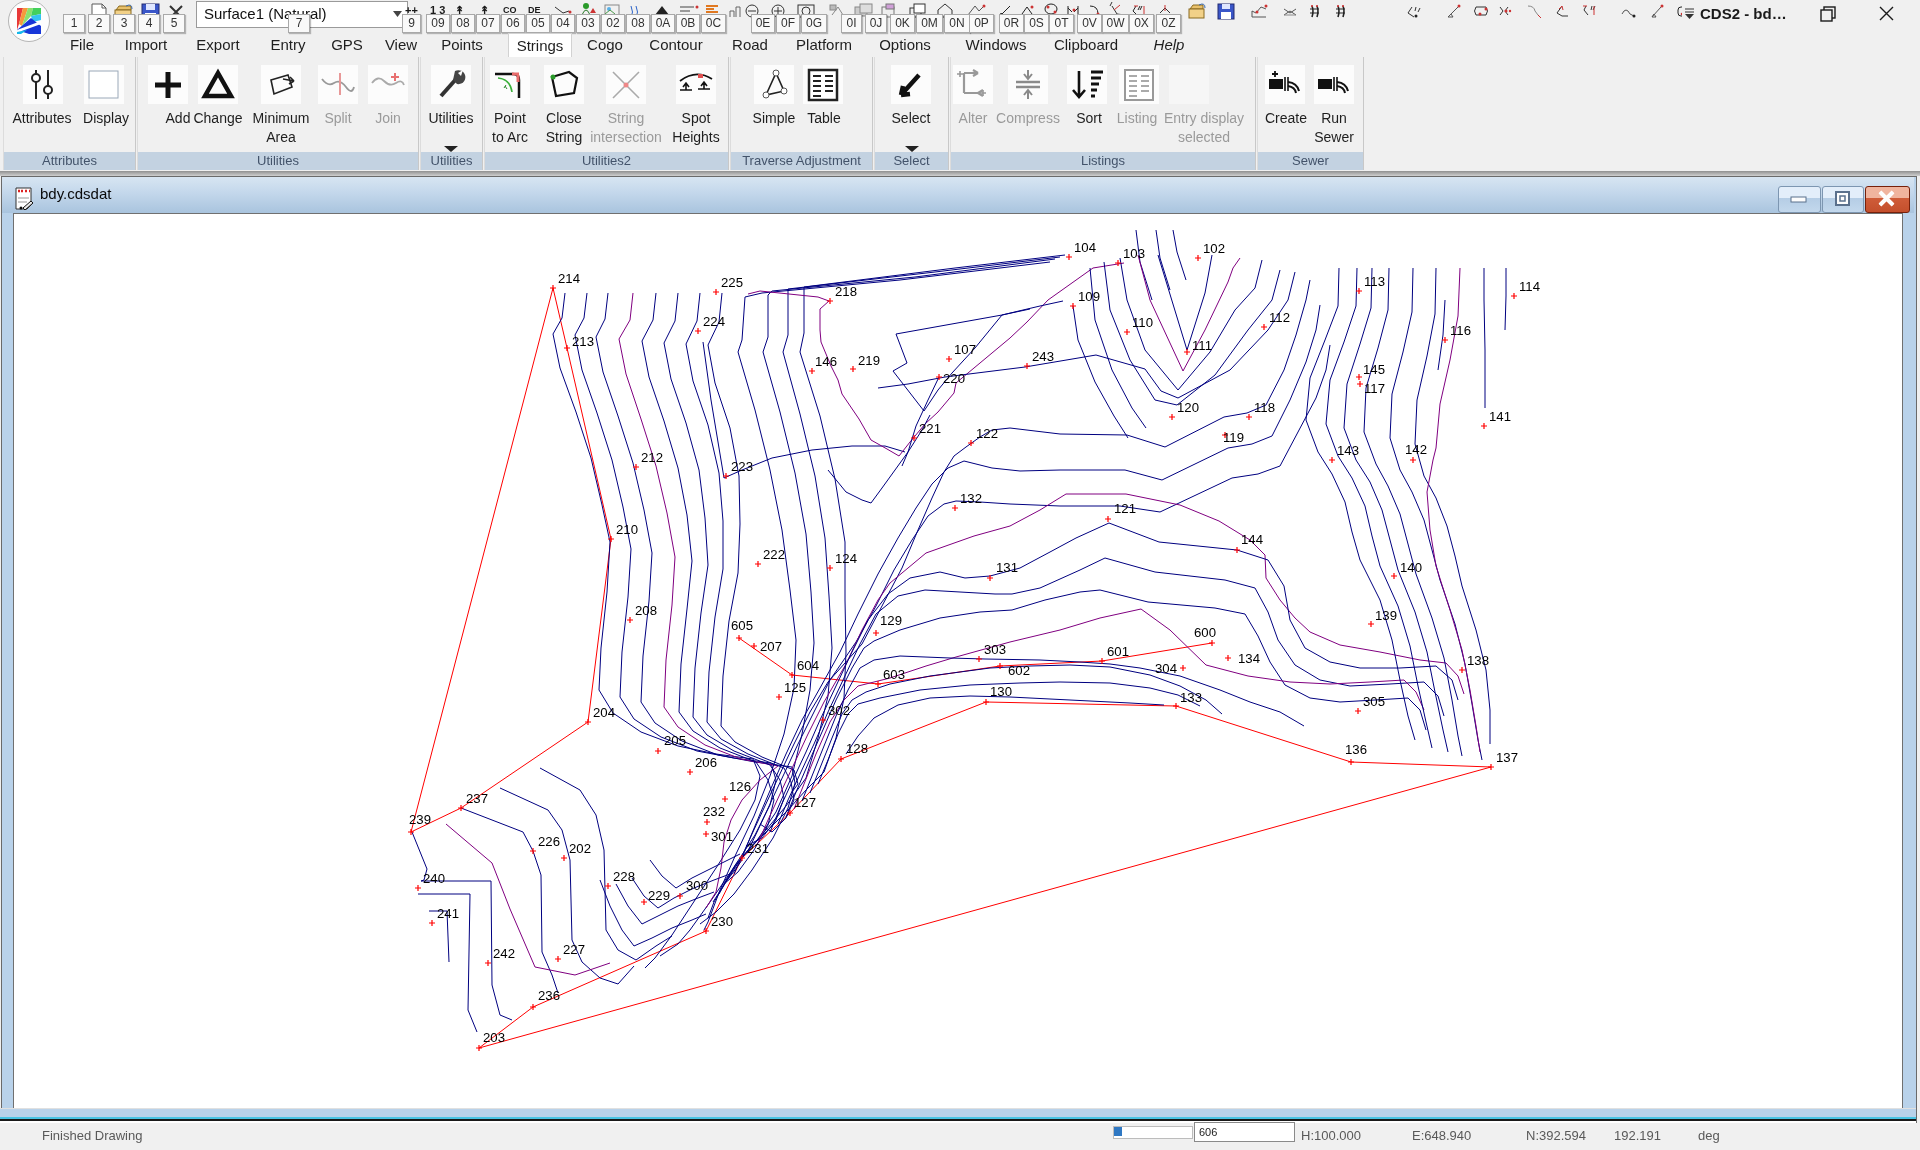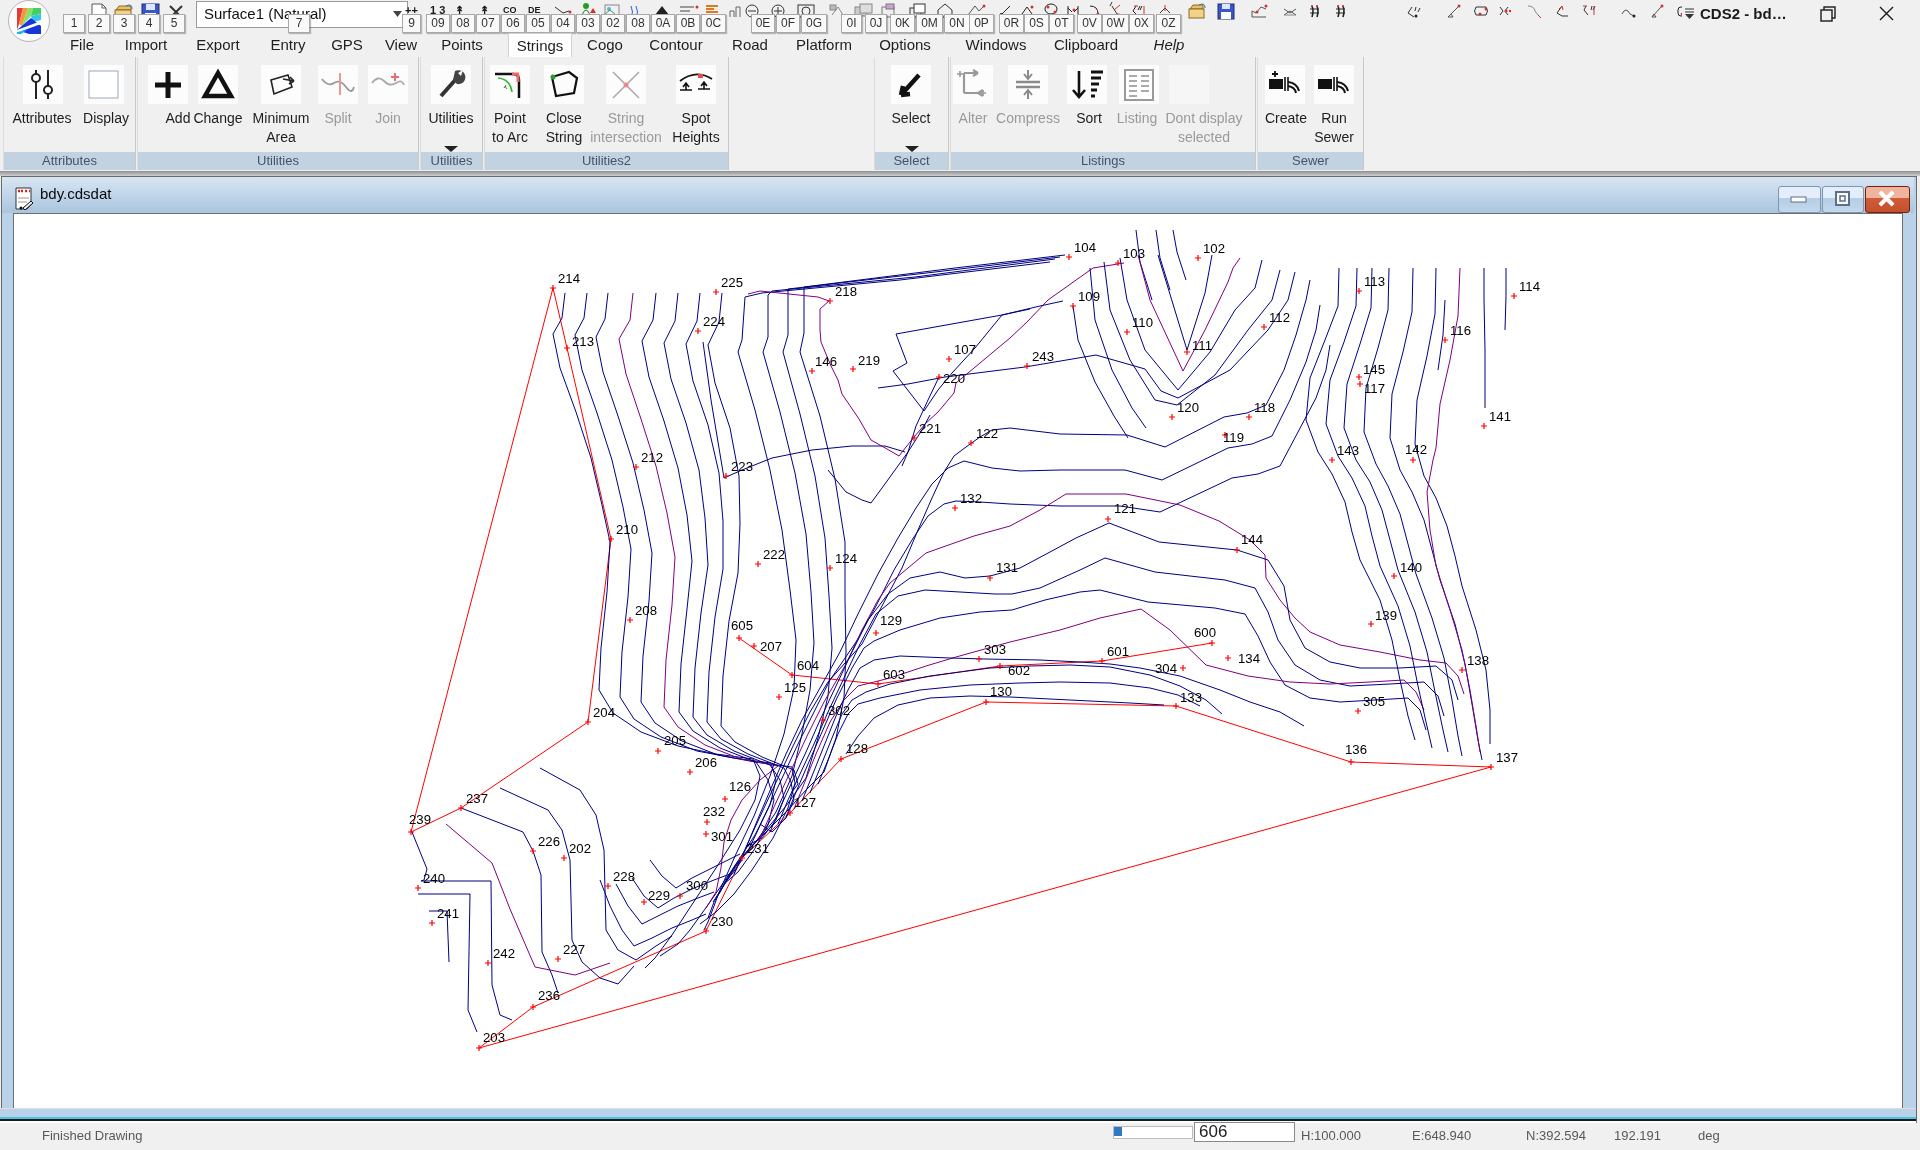--- a/index.html
+++ b/index.html
@@ -340,20 +340,37 @@
 to Arc</div>
     <div class="blab" style="left:53px;width:52px;">Close
 String</div>
     <div class="blab gray" style="left:95px;width:92px;">String
 intersection</div>
     <div class="blab" style="left:184px;width:54px;">Spot
 Heights</div>
     <div class="gcap">Utilities2</div>
   </div>
 
+  <div class="grp" style="left:730px;width:141px;">
+    <div class="cell" style="left:23px;"><svg width="40" height="39">
+          <path d="M12 30 L22 8 L30 26 Z" fill="none" stroke="#222" stroke-width="1.6"></path>
+          <circle cx="12" cy="30" r="3" fill="#fff" stroke="#555"></circle>
+          <circle cx="22" cy="8" r="3" fill="#fff" stroke="#555"></circle>
+          <circle cx="30" cy="26" r="3" fill="#fff" stroke="#555"></circle>
+        </svg></div>
+    <div class="cell" style="left:72px;"><svg width="40" height="39">
+          <rect x="6" y="5" width="28" height="30" fill="#fff" stroke="#222" stroke-width="2.5"></rect>
+          <g stroke="#222" stroke-width="2">
+            <path d="M10 11 h8 m4 0 h8 M10 16 h8 m4 0 h8 M10 21 h8 m4 0 h8 M10 26 h8 m4 0 h8 M10 31 h8"></path>
+          </g>
+        </svg></div>
+    <div class="blab" style="left:12px;width:62px;">Simple</div>
+    <div class="blab" style="left:70px;width:46px;">Table</div>
+    <div class="gcap">Traverse Adjustment</div>
+  </div>
 
   <div class="grp" style="left:874px;width:73px;">
     <div class="cell" style="left:16px;"><svg width="40" height="39">
           <path d="M10 30 L28 10 M10 30 l2 -9 m-2 9 l9 -1" stroke="#111" stroke-width="4.5"></path>
         </svg></div>
     <div class="blab" style="left:8px;width:56px;">Select</div>
     <svg class="abs" style="left:29px;top:88px" width="16" height="8">
         <polygon points="1,1 15,1 8,7" fill="#222"></polygon>
       </svg>
     <div class="gcap">Select</div>
@@ -391,21 +408,21 @@
           <rect x="6" y="5" width="28" height="30" fill="#fff" stroke="#999" stroke-width="2"></rect>
           <g stroke="#aaa" stroke-width="1.8">
             <path d="M10 11 h8 m4 0 h8 M10 16 h8 m4 0 h8 M10 21 h8 m4 0 h8 M10 26 h8 m4 0 h8 M10 31 h8"></path>
           </g>
         </svg></div>
     <div class="cell" style="left:218px;background:#f6f6f6;"></div>
     <div class="blab gray" style="left:-2px;width:48px;">Alter</div>
     <div class="blab gray" style="left:40px;width:74px;">Compress</div>
     <div class="blab" style="left:116px;width:44px;">Sort</div>
     <div class="blab gray" style="left:158px;width:56px;">Listing</div>
-    <div class="blab gray" style="left:210px;width:86px;">Dont display
+    <div class="blab gray" style="left:210px;width:86px;">Entry display
 selected</div>
     <div class="gcap">Listings</div>
   </div>
 
   <div class="grp" style="left:1257px;width:105px;">
     <div class="cell" style="left:7px;"><svg width="40" height="39">
           <rect x="4" y="14" width="14" height="10" fill="#111"></rect>
           <path d="M20 12 v14 M23 12 v14" stroke="#111" stroke-width="1.6"></path>
           <path d="M23 17 q9 1 11 9 m-11 -5 q7 1 8 7" fill="none" stroke="#111" stroke-width="2"></path>
           <path d="M10 6 v6 m-3 -3 h6" stroke="#111" stroke-width="1.8"></path>
@@ -611,19 +628,19 @@
   <div class="abs" style="left:0;top:0;width:1916px;height:1px;background:#e0e0e0"></div>
   <div class="abs" style="left:0;top:1px;width:1916px;height:8px;background:#b9d2ea"></div>
   <div class="abs" style="left:0;top:9px;width:1916px;height:2px;background:#49c4e4"></div>
   <div class="abs" style="left:0;top:11px;width:1916px;height:2px;background:#1a1a1a"></div>
   <div class="abs" style="left:0;top:13px;width:1916px;height:2px;background:#ffffff"></div>
 </div>
 <div class="abs" id="statusbar">
   <div class="slab" style="left:42px;">Finished Drawing</div>
   <div class="abs" style="left:1113px;top:3px;width:78px;height:11px;background:#ffffff;border:1px solid #bcbcbc"></div>
   <div class="abs" style="left:1114px;top:4px;width:8px;height:9px;background:#2f78c3"></div>
-  <div class="abs" style="left:1194px;top:-1px;width:95px;height:18px;background:#ffffff;border:1px solid #8a8a8a;font-size:17px;color:#222;line-height:18px;padding-left:4px;">606</div>
+  <div class="abs" style="left:1194px;top:-1px;width:95px;height:18px;background:#ffffff;border:1px solid #8a8a8a;font-size:11px;color:#222;line-height:18px;padding-left:4px;">606</div>
   <div class="slab" style="left:1301px;">H:100.000</div>
   <div class="slab" style="left:1412px;">E:648.940</div>
   <div class="slab" style="left:1526px;">N:392.594</div>
   <div class="slab" style="left:1614px;">192.191</div>
   <div class="slab" style="left:1698px;">deg</div>
 </div>
 
 </body></html>

